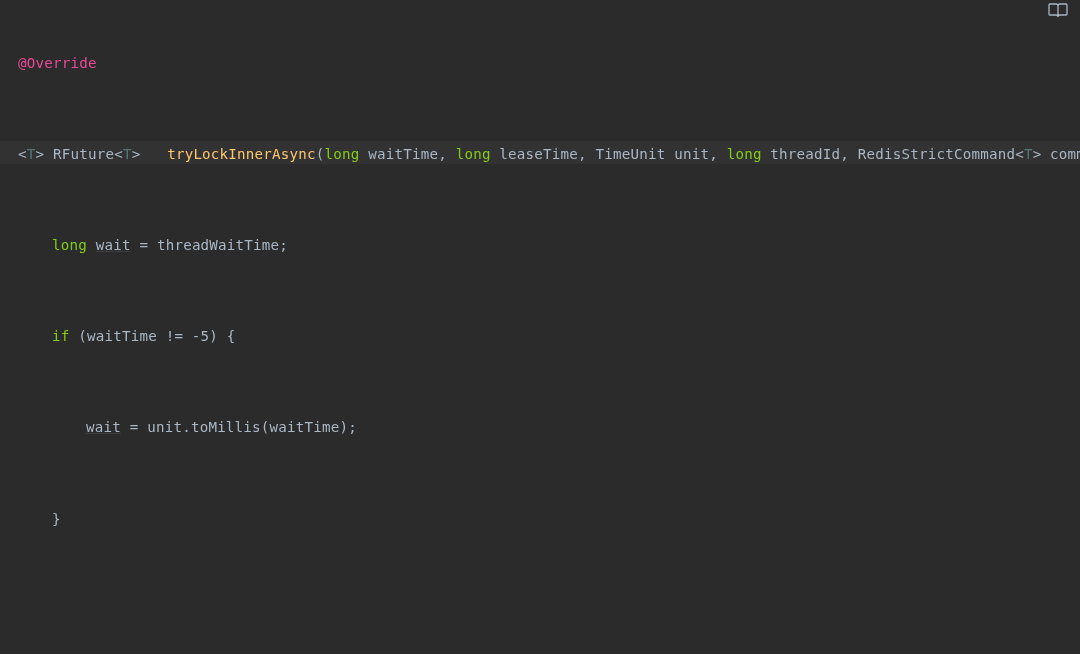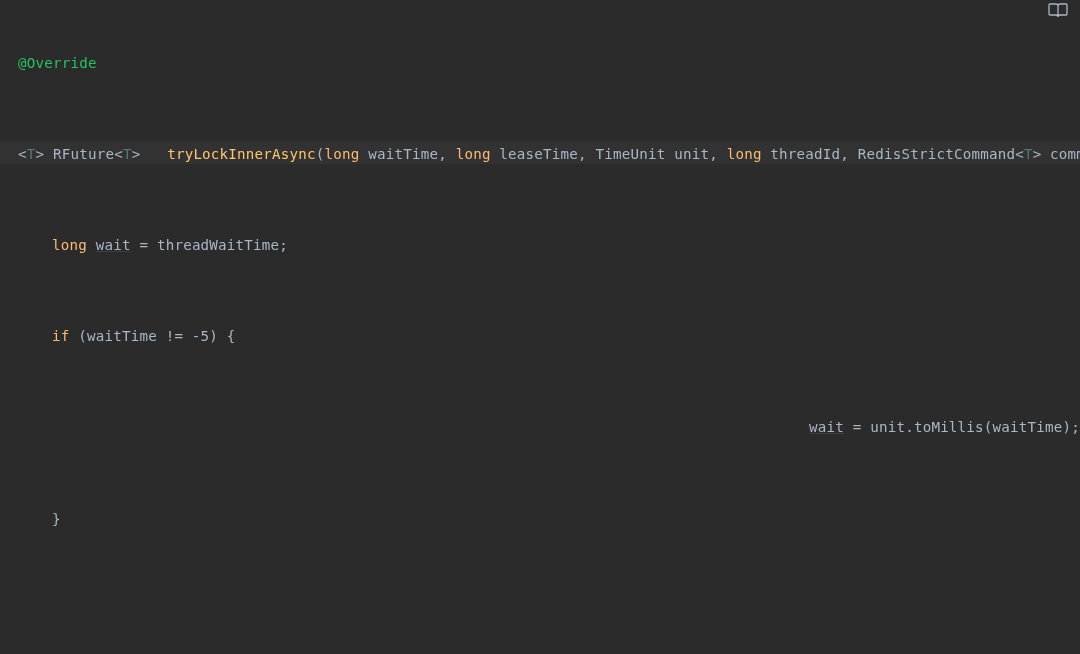--- a/index.html
+++ b/index.html
@@ -12,22 +12,22 @@
     height: 654px;
     overflow: hidden;
     position: relative;
     letter-spacing: 0.2px;
   }
   .editor {
     padding: 6px 0 0 18px;
     line-height: 22.8px;
     white-space: pre;
   }
-  .kw { color: #fdba74; }           
-  .ann { color: #22c55e; margin-top: 19px; }          
+  .kw { color: #84cc16; }           
+  .ann { color: #ec4899; margin-top: 19px; }          
   .fn  { color: #FFC66D; margin-left: 18px; }          
   .id  { color: #A9B7C6; } 
   .gen { color: #507874; }          
   .wu  { color: #A9B7C6; text-decoration: underline; text-decoration-color: #3C3F41; margin-top: 6px; }
   .caret-line {
     position: absolute;
     left: 0; right: 0;
     top: 141px;
     height: 23px;
     background: #323232;
@@ -35,21 +35,21 @@
   }
   .editor > div { position: relative; z-index: 1; }
   .book-icon {
     position: absolute;
     top: 2px; right: 12px;
     color: #A9B7C6;
     font-size: 18px;
     z-index: 2;
   }
   .indent1 { padding-left: 34px; }
-  .indent2 { padding-left: 68px; text-align: right; }
+  .indent2 { padding-left: 68px; }
 </style>
 </head>
 <body>
 
 <div class="caret-line"></div>
 
 <div class="book-icon">
   <svg width="20" height="16" viewBox="0 0 20 16">
     <path d="M1 2 Q1 1 2 1 L8 1 Q10 1 10 3 L10 14 Q10 12 8 12 L2 12 Q1 12 1 11 Z
              M19 2 Q19 1 18 1 L12 1 Q10 1 10 3 L10 14 Q10 12 12 12 L18 12 Q19 12 19 11 Z" fill="none" stroke="#A9B7C6" stroke-width="1.3"></path>

